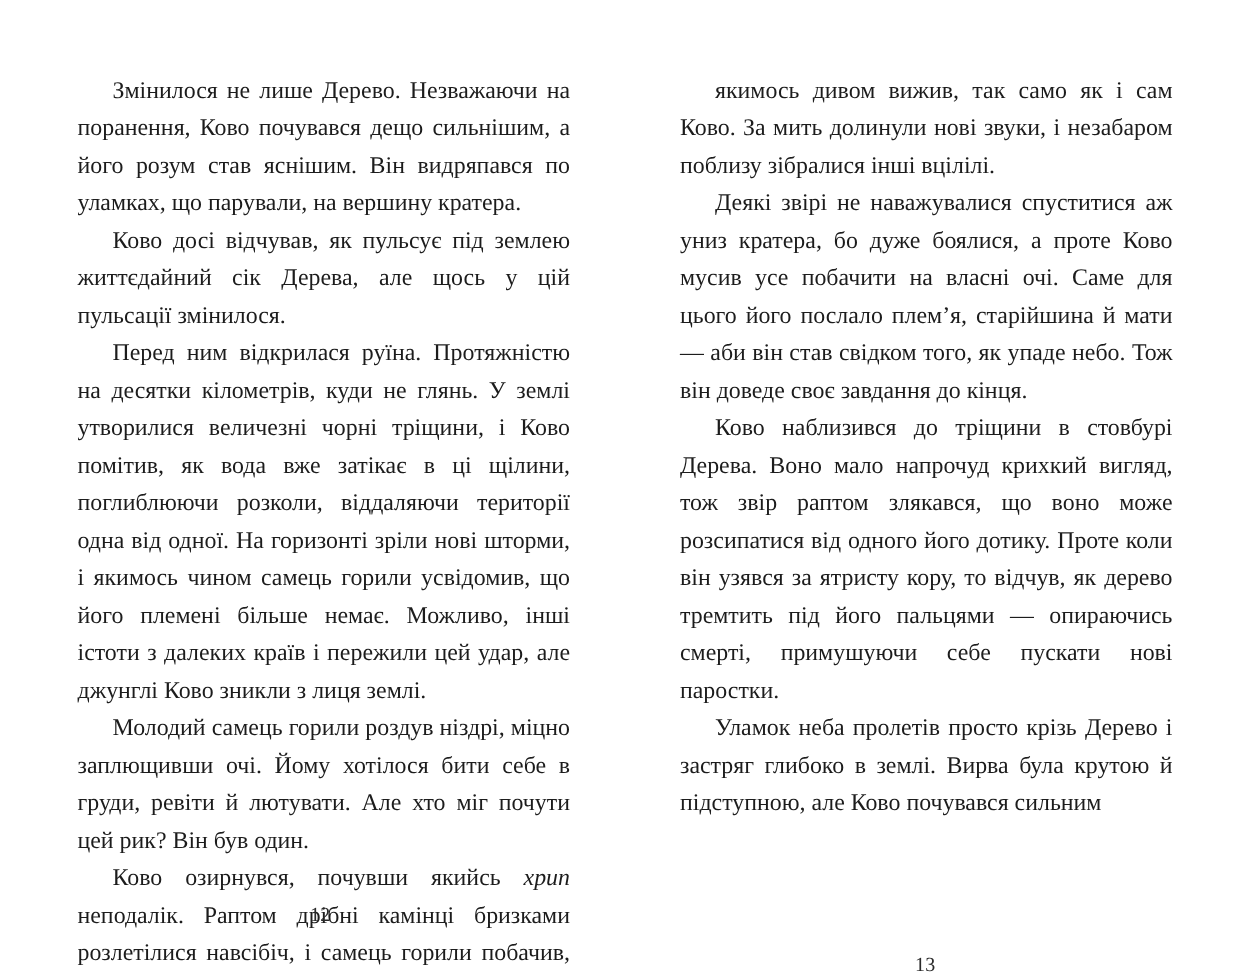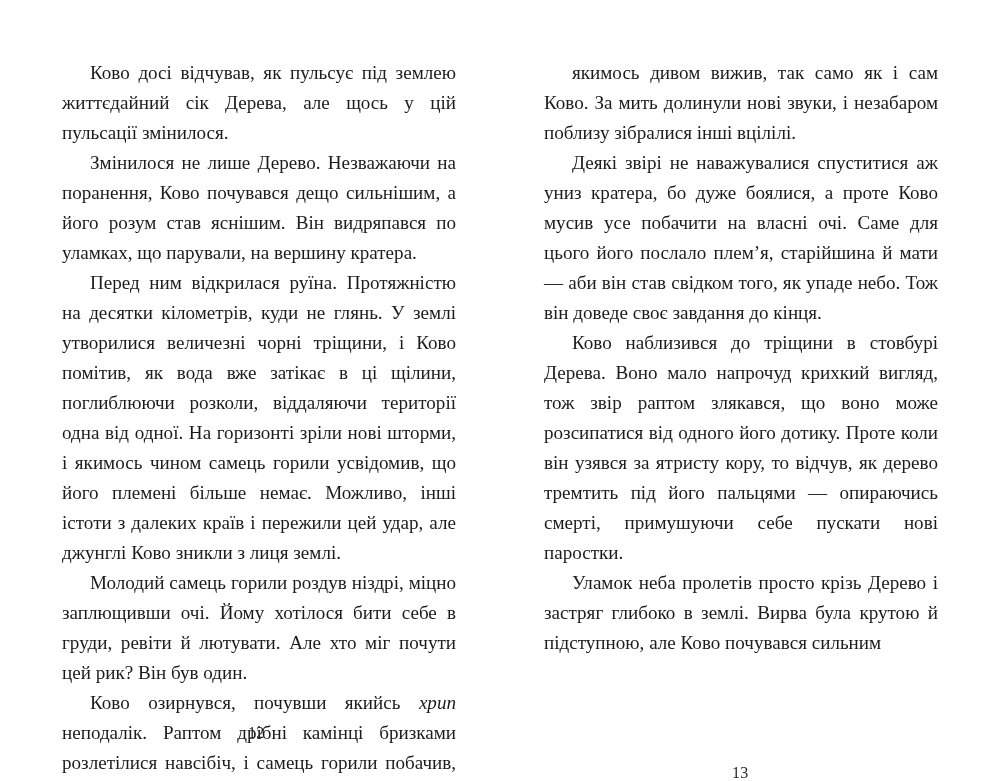--- a/index.html
+++ b/index.html
@@ -81,23 +81,23 @@
   .page-right .folio { left: 232px; margin-top: 40px; } 
 </style>
 </head>
 <body>
 
 <div class="spread">
 
   <div class="page page-left">
     <div class="text-column">
 
+      <p class="para">Змінилося не лише Дерево. Незважаючи на поранення, Ково почувався дещо сильнішим, а його розум став яснішим. Він видряпався по уламках, що парували, на вершину кратера.</p>
+
       <p class="para">Ково досі відчував, як пульсує під землею життєдайний сік Дерева, але щось у цій пульсації змінилося.</p>
-
-      <p class="para">Змінилося не лише Дерево. Незважаючи на поранення, Ково почувався дещо сильнішим, а його розум став яснішим. Він видряпався по уламках, що парували, на вершину кратера.</p>
 
       <p class="para">Перед ним відкрилася руїна. Протяжністю на десятки кілометрів, куди не глянь. У землі утворилися величезні чорні тріщини, і Ково помітив, як вода вже затікає в ці щілини, поглиблюючи розколи, віддаляючи території одна від одної. На горизонті зріли нові шторми, і якимось чином самець горили усвідомив, що його племені більше немає. Можливо, інші істоти з далеких країв і пережили цей удар, але джунглі Ково зникли з лиця землі.</p>
 
       <p class="para">Молодий самець горили роздув ніздрі, міцно заплющивши очі. Йому хотілося бити себе в груди, ревіти й лютувати. Але хто міг почути цей рик? Він був один.</p>
 
       <p class="para continues">
         <span>Ково озирнувся, почувши якийсь </span><em class="it">хрип</em><span> неподалік. Раптом дрібні камінці бризками розлетілися навсібіч, і самець горили побачив, як з-під землі пробився хобот величезного слона — з нього сочився чорний слиз. Звір</span>
       </p>
 
     </div>

